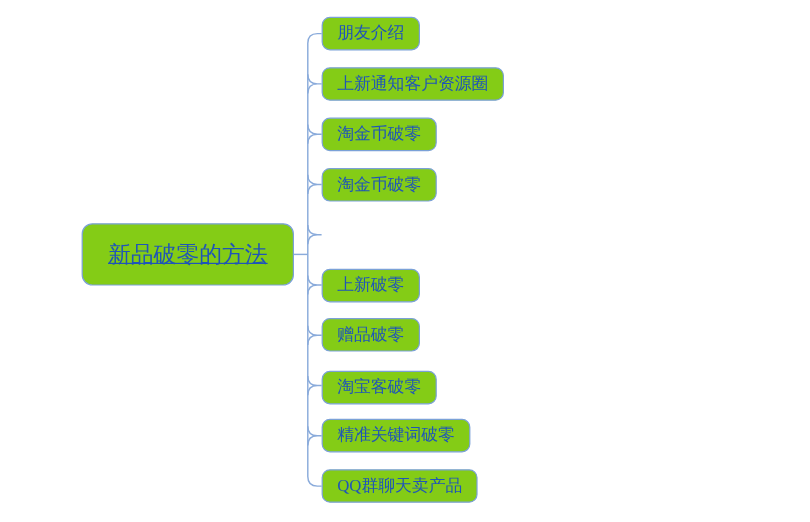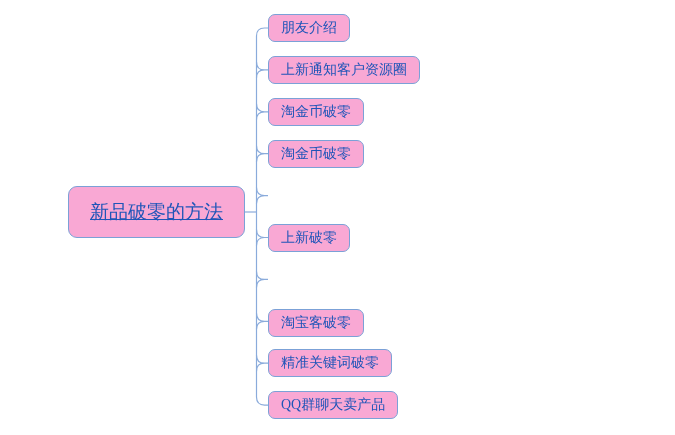--- a/index.html
+++ b/index.html
@@ -23,21 +23,21 @@
     height: 435px;
   }
   #connectors path {
     fill: none;
     stroke: var(--connector, #8aabdb);
     stroke-width: 1.2;
   }
   .topic {
     position: absolute;
     box-sizing: border-box;
-    background: #f9a8d4;
+    background: #84cc16;
     border: 1px solid var(--node-border, #7ba1d7);
     color: var(--text, #1f55b8);
     display: flex;
     align-items: center;
     justify-content: center;
     white-space: nowrap;
     cursor: default;
   }
   #root-topic {
     left: 68px;
@@ -72,16 +72,17 @@
       <path d="M 256.5 313.3 Q 256.5 321.3 264.5 321.3 L 268 321.3 M 256.5 329.3 Q 256.5 321.3 264.5 321.3"></path>
       <path d="M 256.5 355.2 Q 256.5 363.2 264.5 363.2 L 268 363.2 M 256.5 371.2 Q 256.5 363.2 264.5 363.2"></path>
     </svg>
   <div id="root-topic" class="topic">新品破零的方法</div>
 
 <div class="topic child-topic" style="top: 14px;">朋友介绍</div>
     <div class="topic child-topic" style="top: 55.9px;">上新通知客户资源圈</div>
     <div class="topic child-topic" style="top: 97.8px;">淘金币破零</div>
     <div class="topic child-topic" style="top: 139.7px;">淘金币破零</div>
     <div class="topic child-topic" style="top: 223.5px;">上新破零</div>
+    <div class="topic child-topic" style="top: 265.4px;">赠品破零</div>
     <div class="topic child-topic" style="top: 309px;">淘宝客破零</div>
     <div class="topic child-topic" style="top: 349.2px;">精准关键词破零</div>
     <div class="topic child-topic" style="top: 391.1px; text-align: center;">QQ群聊天卖产品</div>
   </div>
 
 </body></html>

